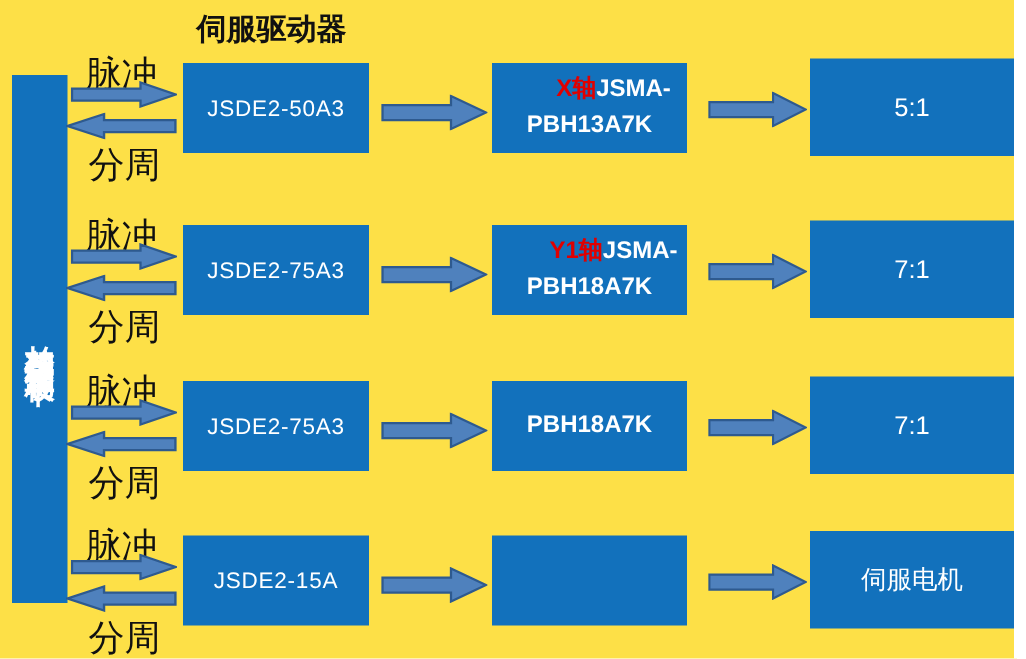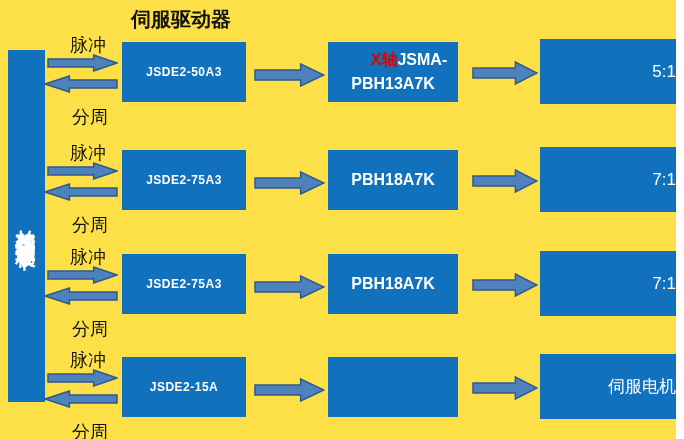--- a/index.html
+++ b/index.html
@@ -31,42 +31,42 @@
     display:flex;align-items:center;justify-content:center;
   }
   .board-label{
     writing-mode:vertical-rl;text-orientation:upright;
     color:#fff;font-weight:bold;font-size:20px;letter-spacing:3px;
     font-family:"Liberation Sans",sans-serif;
   }
   .row{position:absolute;left:0;width:684px;height:60px;}
   .row-0{top:42px;} .row-1{top:150px;} .row-2{top:254px;} .row-3{top:357px;}
   .sig-label{
-    position:absolute;width:50px;text-align:right;
+    position:absolute;width:50px;text-align:center;
     font-family:Liberation Sans, sans-serif;
-    font-size:18px;color:#111;white-space:nowrap;
+    font-size:24px;color:#111;white-space:nowrap;
   }
   .pulse-label{left:56px;top:-9px;}
-  .feedback-label{left:58px;top:63px;}
+  .feedback-label{left:58px;top:52px;}
   .arrow-svg{position:absolute;display:block;}
   .arrow-svg polygon{fill:var(--arrow-fill);stroke:var(--arrow-stroke);stroke-width:1.5;}
   .pulse-arrow{left:47px;top:12px;width:71px;height:18px;}
   .feedback-arrow{left:44px;top:33px;width:74px;height:18px;}
   .conn1{left:254px;top:21px;width:71px;height:24px;}
   .conn2{left:472px;top:19px;width:66px;height:24px;}
   .node{
     position:absolute;background:var(--box-blue);color:#fff;
     display:flex;flex-direction:column;align-items:center;justify-content:center;
     text-align:center;
   }
   .driver-box{left:122px;top:0;width:124px;height:60px;
-    font-size:12px;font-weight:bold;letter-spacing:0.5px;}
+    font-size:15px;font-weight:normal;letter-spacing:0.5px;}
   .motor-box{left:328px;top:0;width:130px;height:60px;
     font-size:16px;font-weight:bold;line-height:24px;}
-  .ratio-box{left:540px;top:-3px;width:136px;height:65px;font-size:17px;align-items:flex-end;}
+  .ratio-box{left:540px;top:-3px;width:136px;height:65px;font-size:17px;}
   .axis-red{color:var(--axis-red);margin-left:32px;}
 </style>
 </head>
 <body>
 
 <div class="canvas">
 
   <div class="col-header hdr-driver">伺服驱动器</div>
 
   <div class="board-bar">
@@ -109,20 +109,21 @@
         <polygon points="69,5 24,5 24,1 1,9 24,17 24,13 69,13"></polygon>
       </svg>
     <span class="sig-label feedback-label">分周</span>
     <div class="node driver-box">
       <span>JSDE2-75A3</span>
     </div>
     <svg class="arrow-svg conn1" viewBox="0 0 70 24" preserveAspectRatio="none">
         <polygon points="1,7 46,7 46,1 69,12 46,23 46,17 1,17"></polygon>
       </svg>
     <div class="node motor-box">
+      <span><span class="axis-red">Y1轴</span><span>JSMA-</span></span>
       <span>PBH18A7K</span>
     </div>
     <svg class="arrow-svg conn2" viewBox="0 0 70 24" preserveAspectRatio="none">
         <polygon points="1,7 46,7 46,1 69,12 46,23 46,17 1,17"></polygon>
       </svg>
     <div class="node ratio-box">
       <span>7:1</span>
     </div>
   </div>
 

